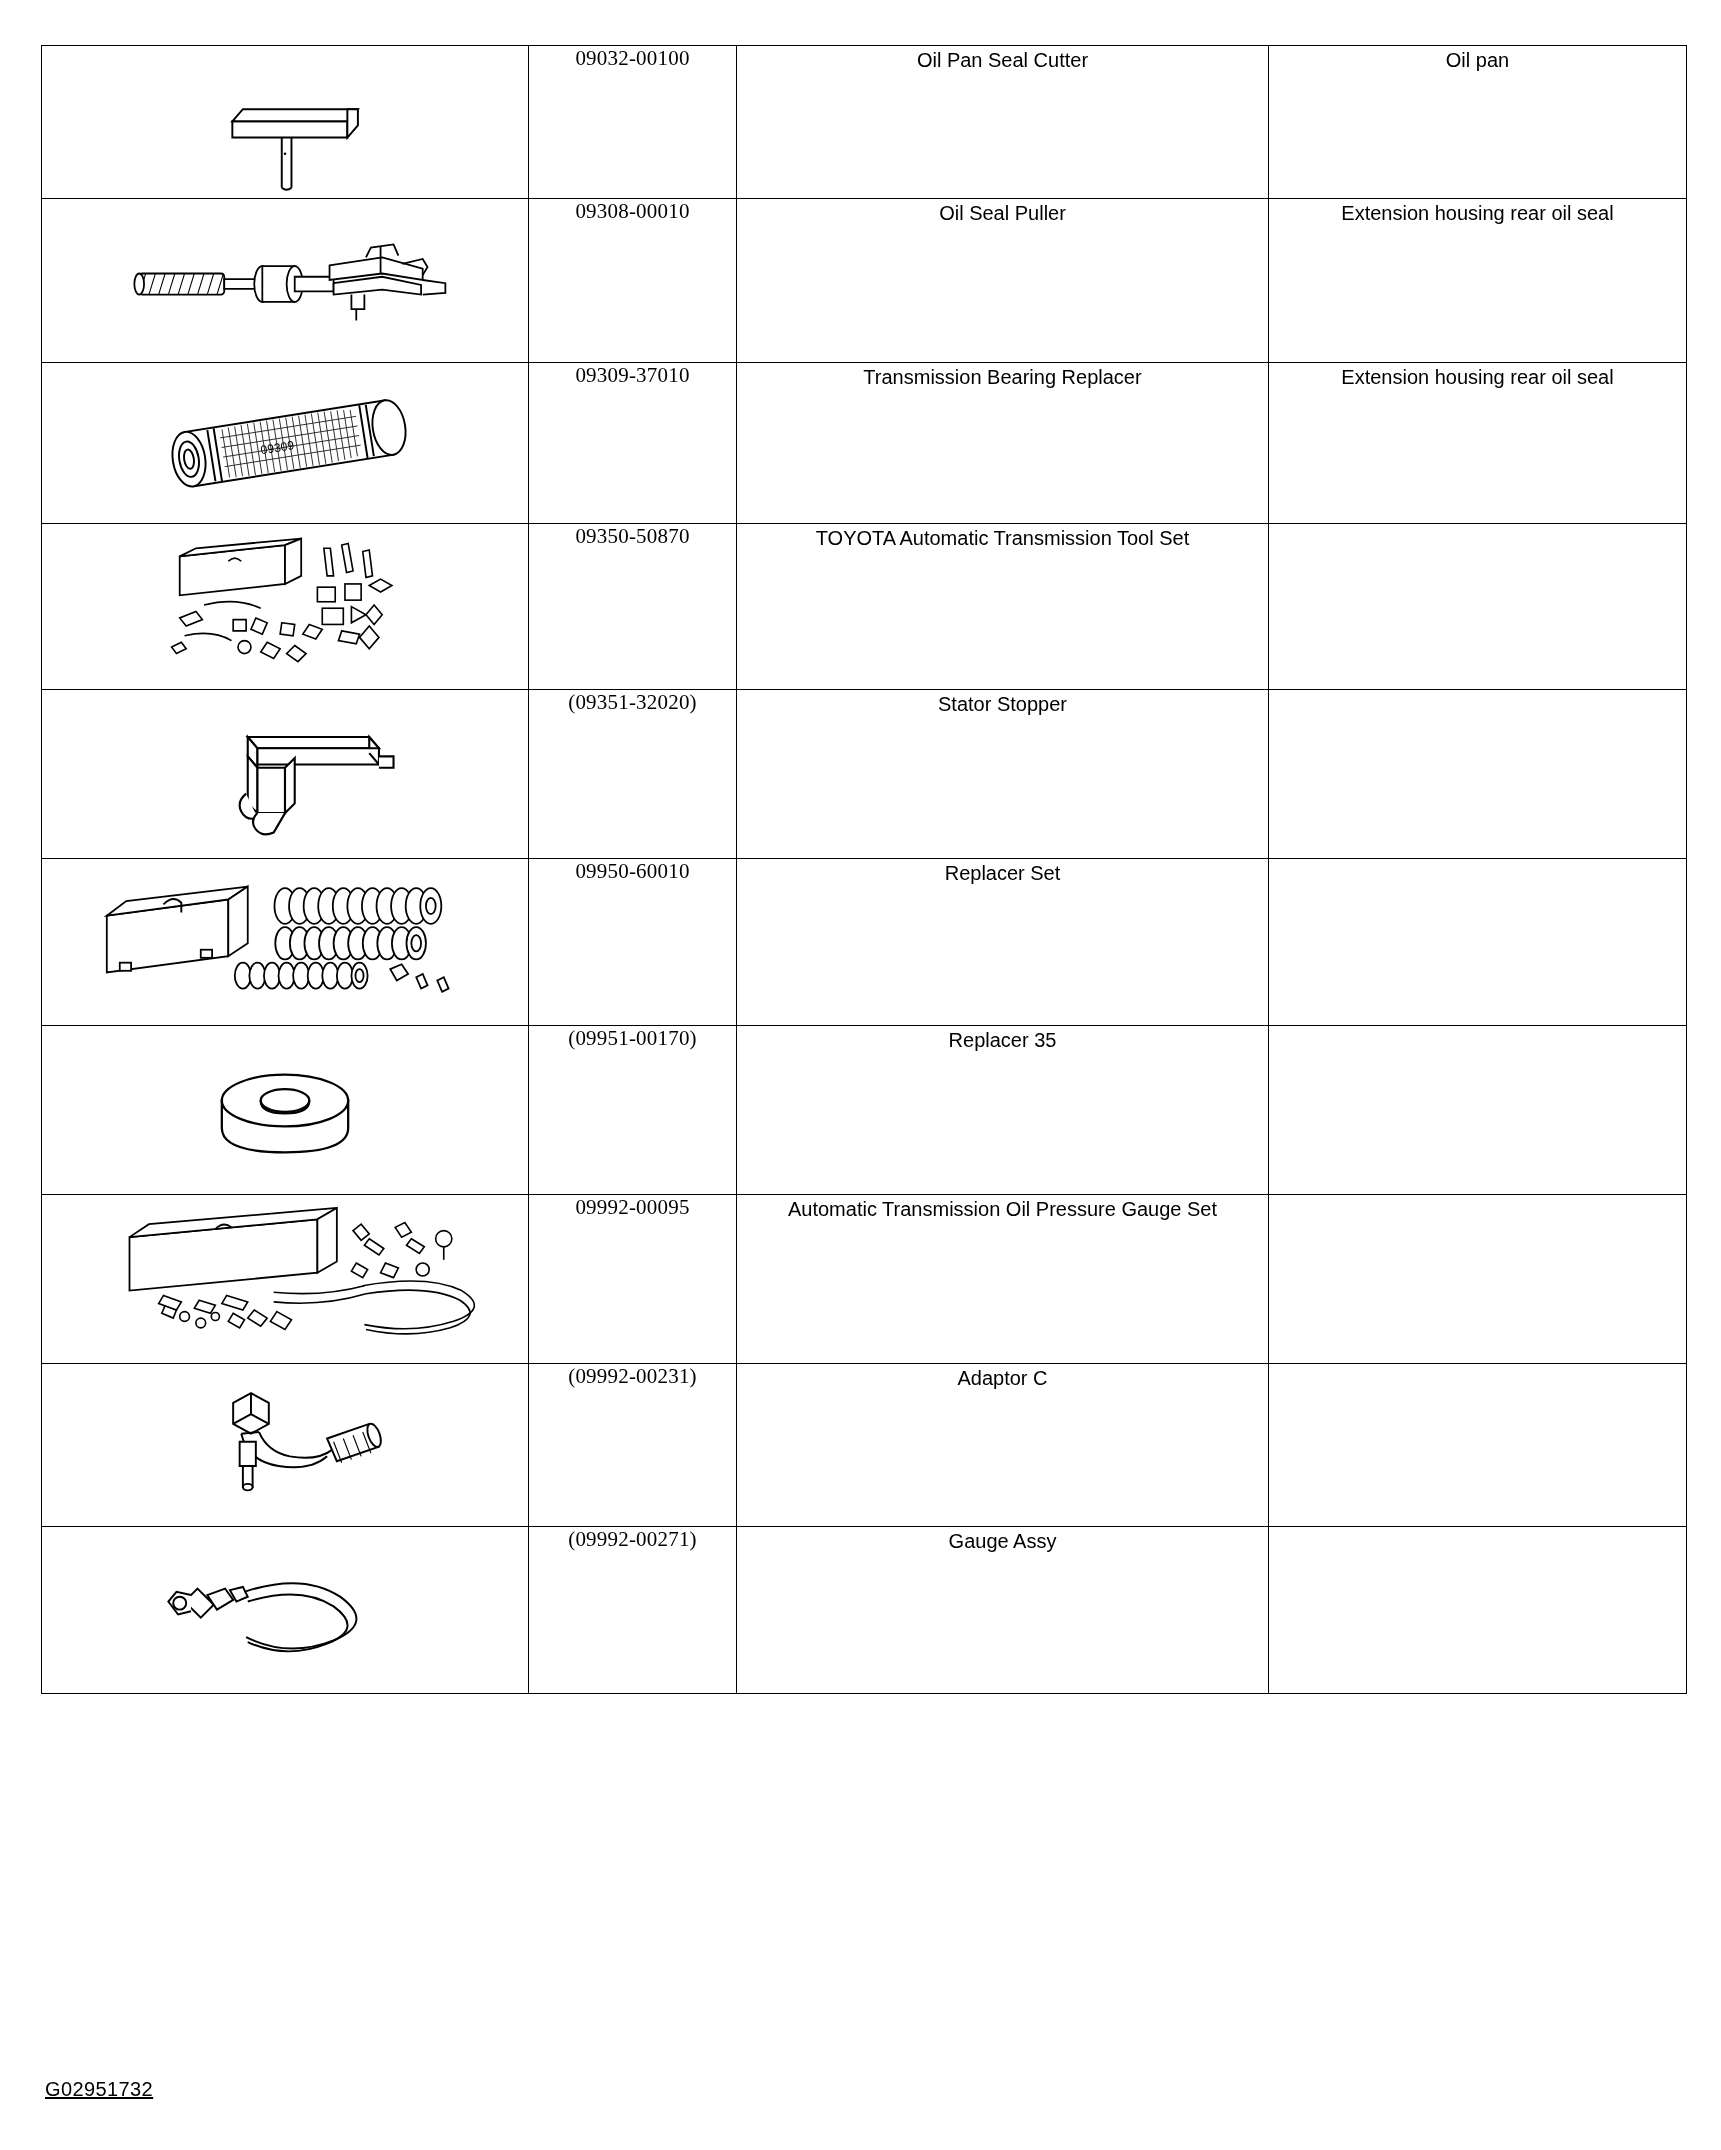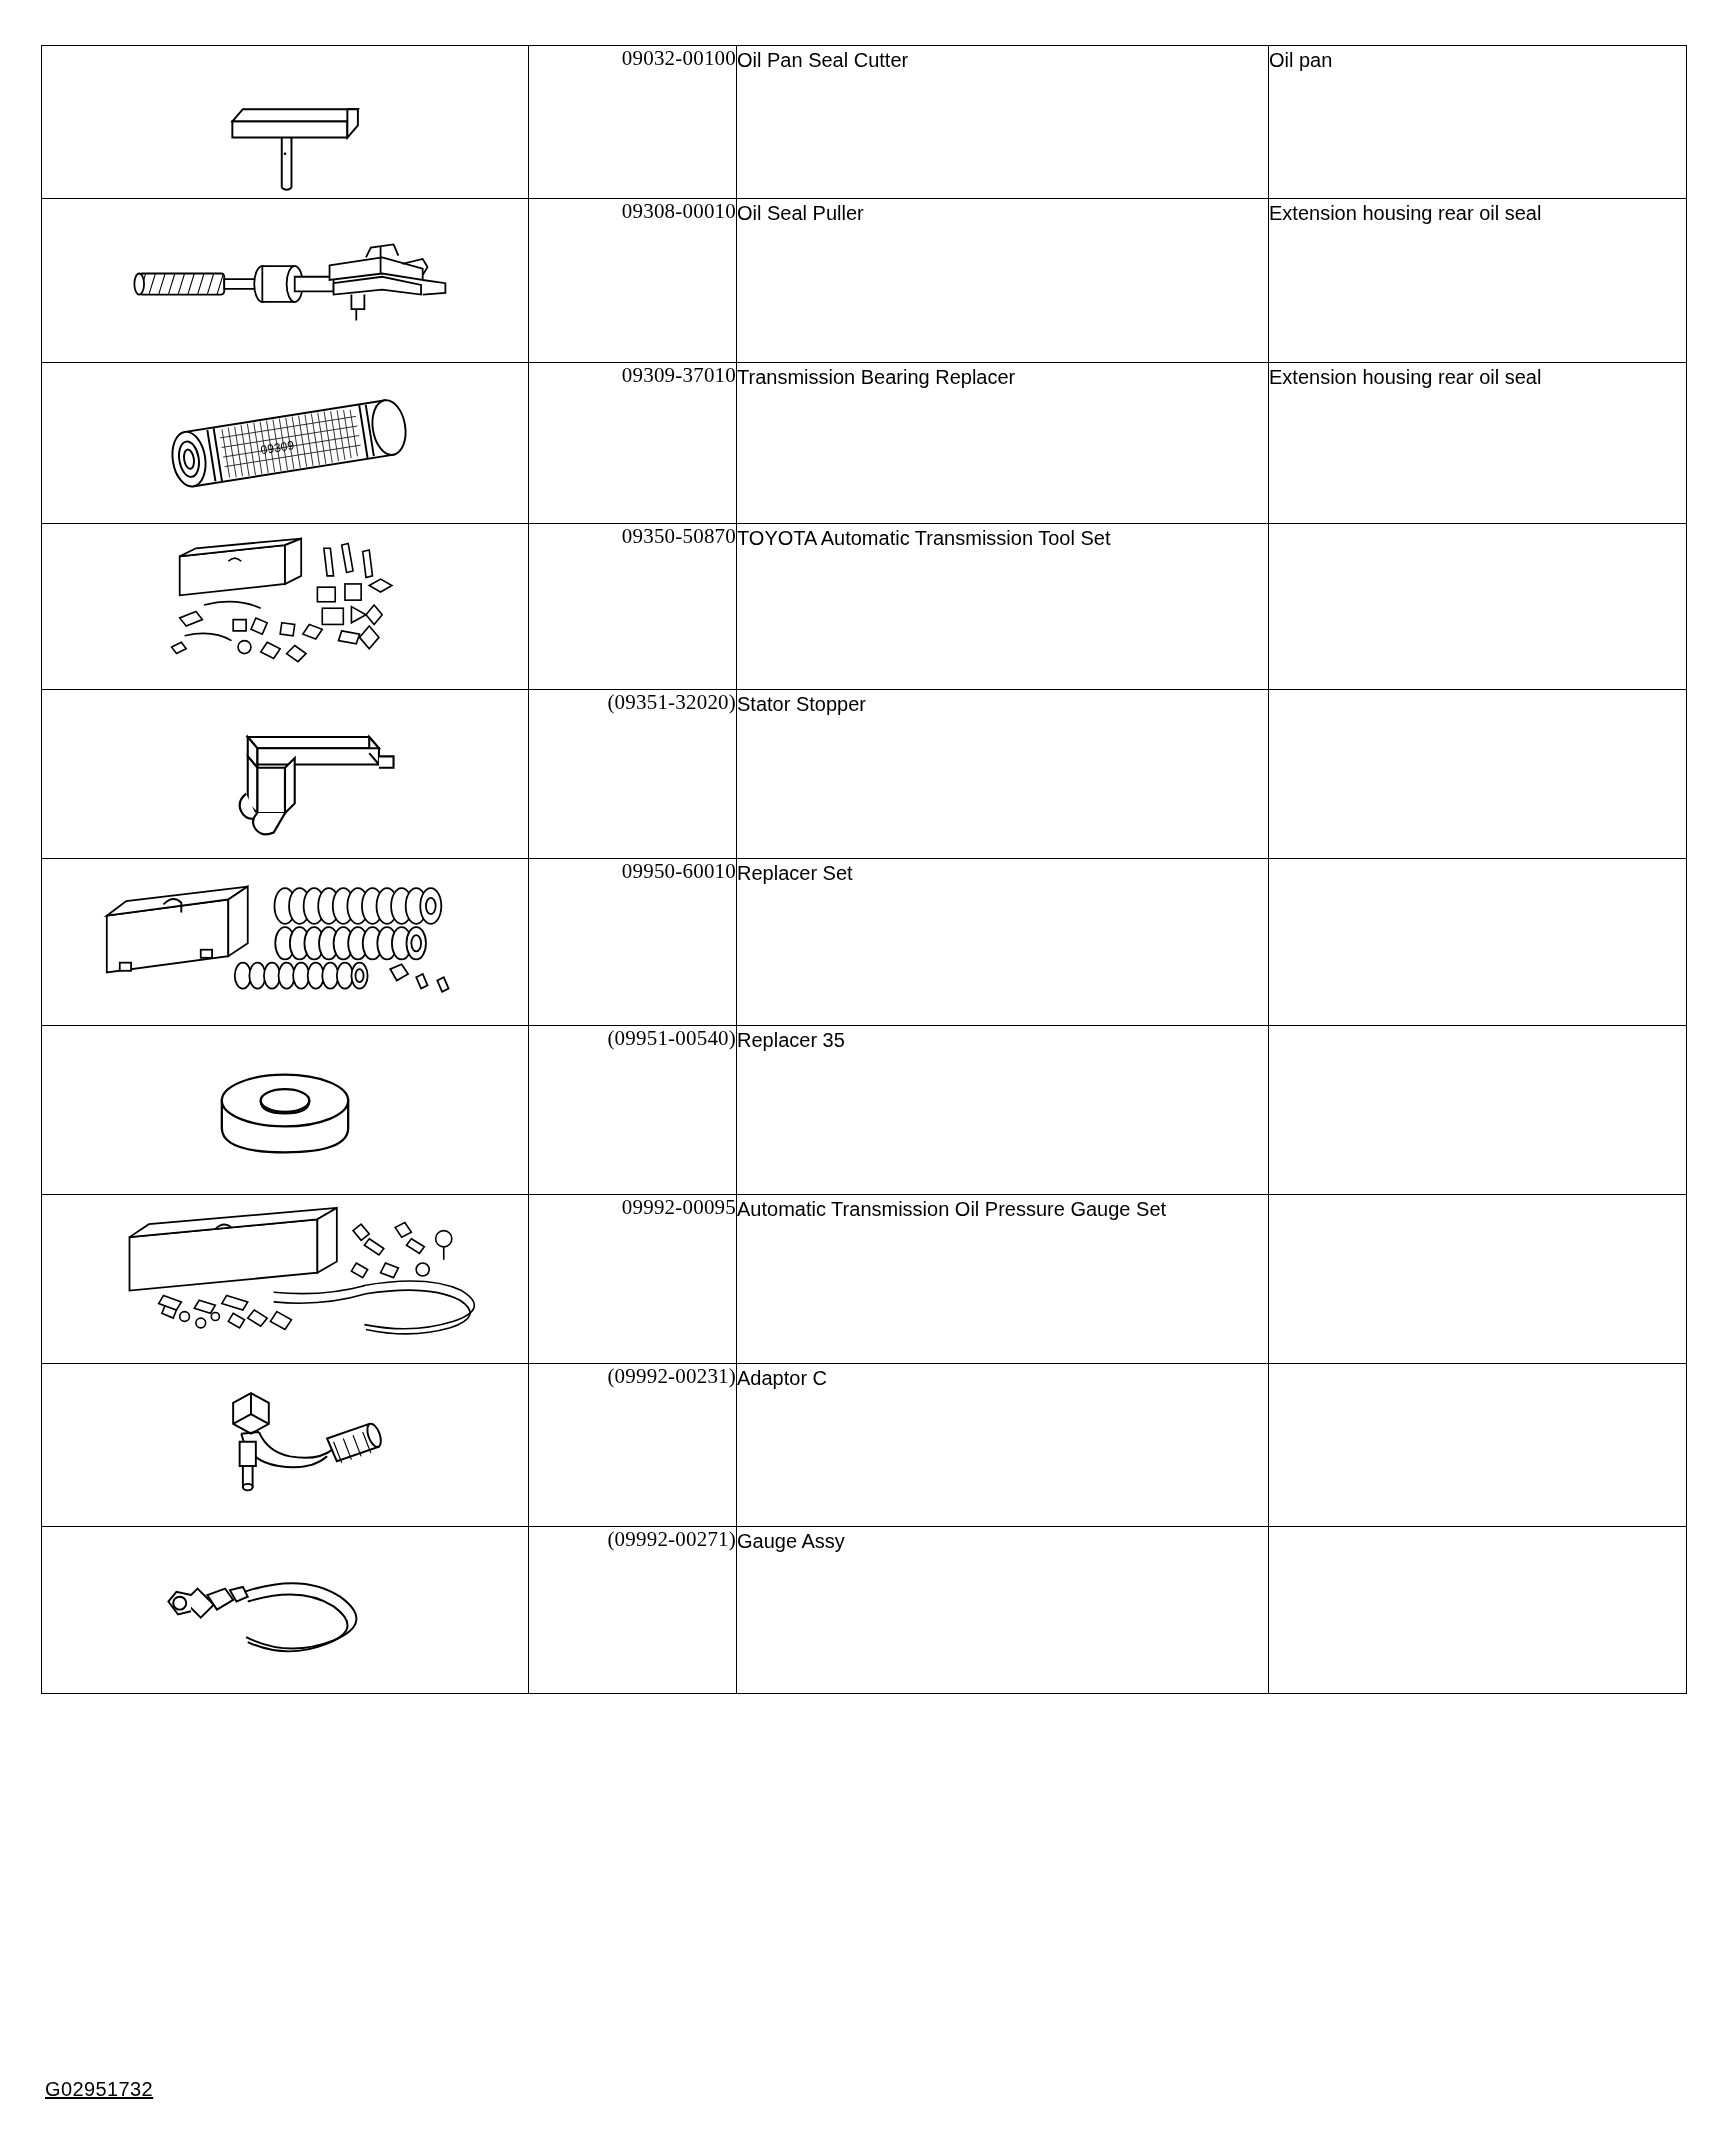--- a/index.html
+++ b/index.html
@@ -25,20 +25,21 @@
   table.tools {
     border-collapse: collapse;
     width: 1641px;
     table-layout: fixed;
     margin-left: 0px;
   }
   table.tools td {
     border: 1.6px solid #000000;
     vertical-align: top;
     padding: 0;
+    text-align: center;
   }
   td.c-img {
     width: 486px;
     position: relative;
   }
   td.c-num {
     width: 207px;
     padding-top: 31px;
     padding-right: 13px;
     text-align: right;
@@ -321,21 +322,21 @@
             <svg class="fig" viewBox="0 0 600 208" xmlns="http://www.w3.org/2000/svg">
               <g fill="none" stroke="#000" stroke-width="2.8">
                 <path d="M222 92 L222 126 q0 30 78 30 q78 0 78 -30 L378 92 Z" fill="#fff"></path>
                 <ellipse cx="300" cy="92" rx="78" ry="32" fill="#fff"></ellipse>
                 <ellipse cx="300" cy="92" rx="30" ry="14" fill="#fff"></ellipse>
                 <path d="M270 92 q0 16 30 16 q30 0 30 -16"></path>
               </g>
             </svg>
           </div>
         </td>
-        <td class="c-num">(09951-00540)</td>
+        <td class="c-num">(09951-00170)</td>
         <td class="c-name">Replacer 35</td>
         <td class="c-app"></td>
       </tr>
 
 
 
       <tr style="height:168px">
         <td class="c-img">
           <div class="figwrap">
             <svg class="fig" viewBox="0 0 600 207" xmlns="http://www.w3.org/2000/svg">

